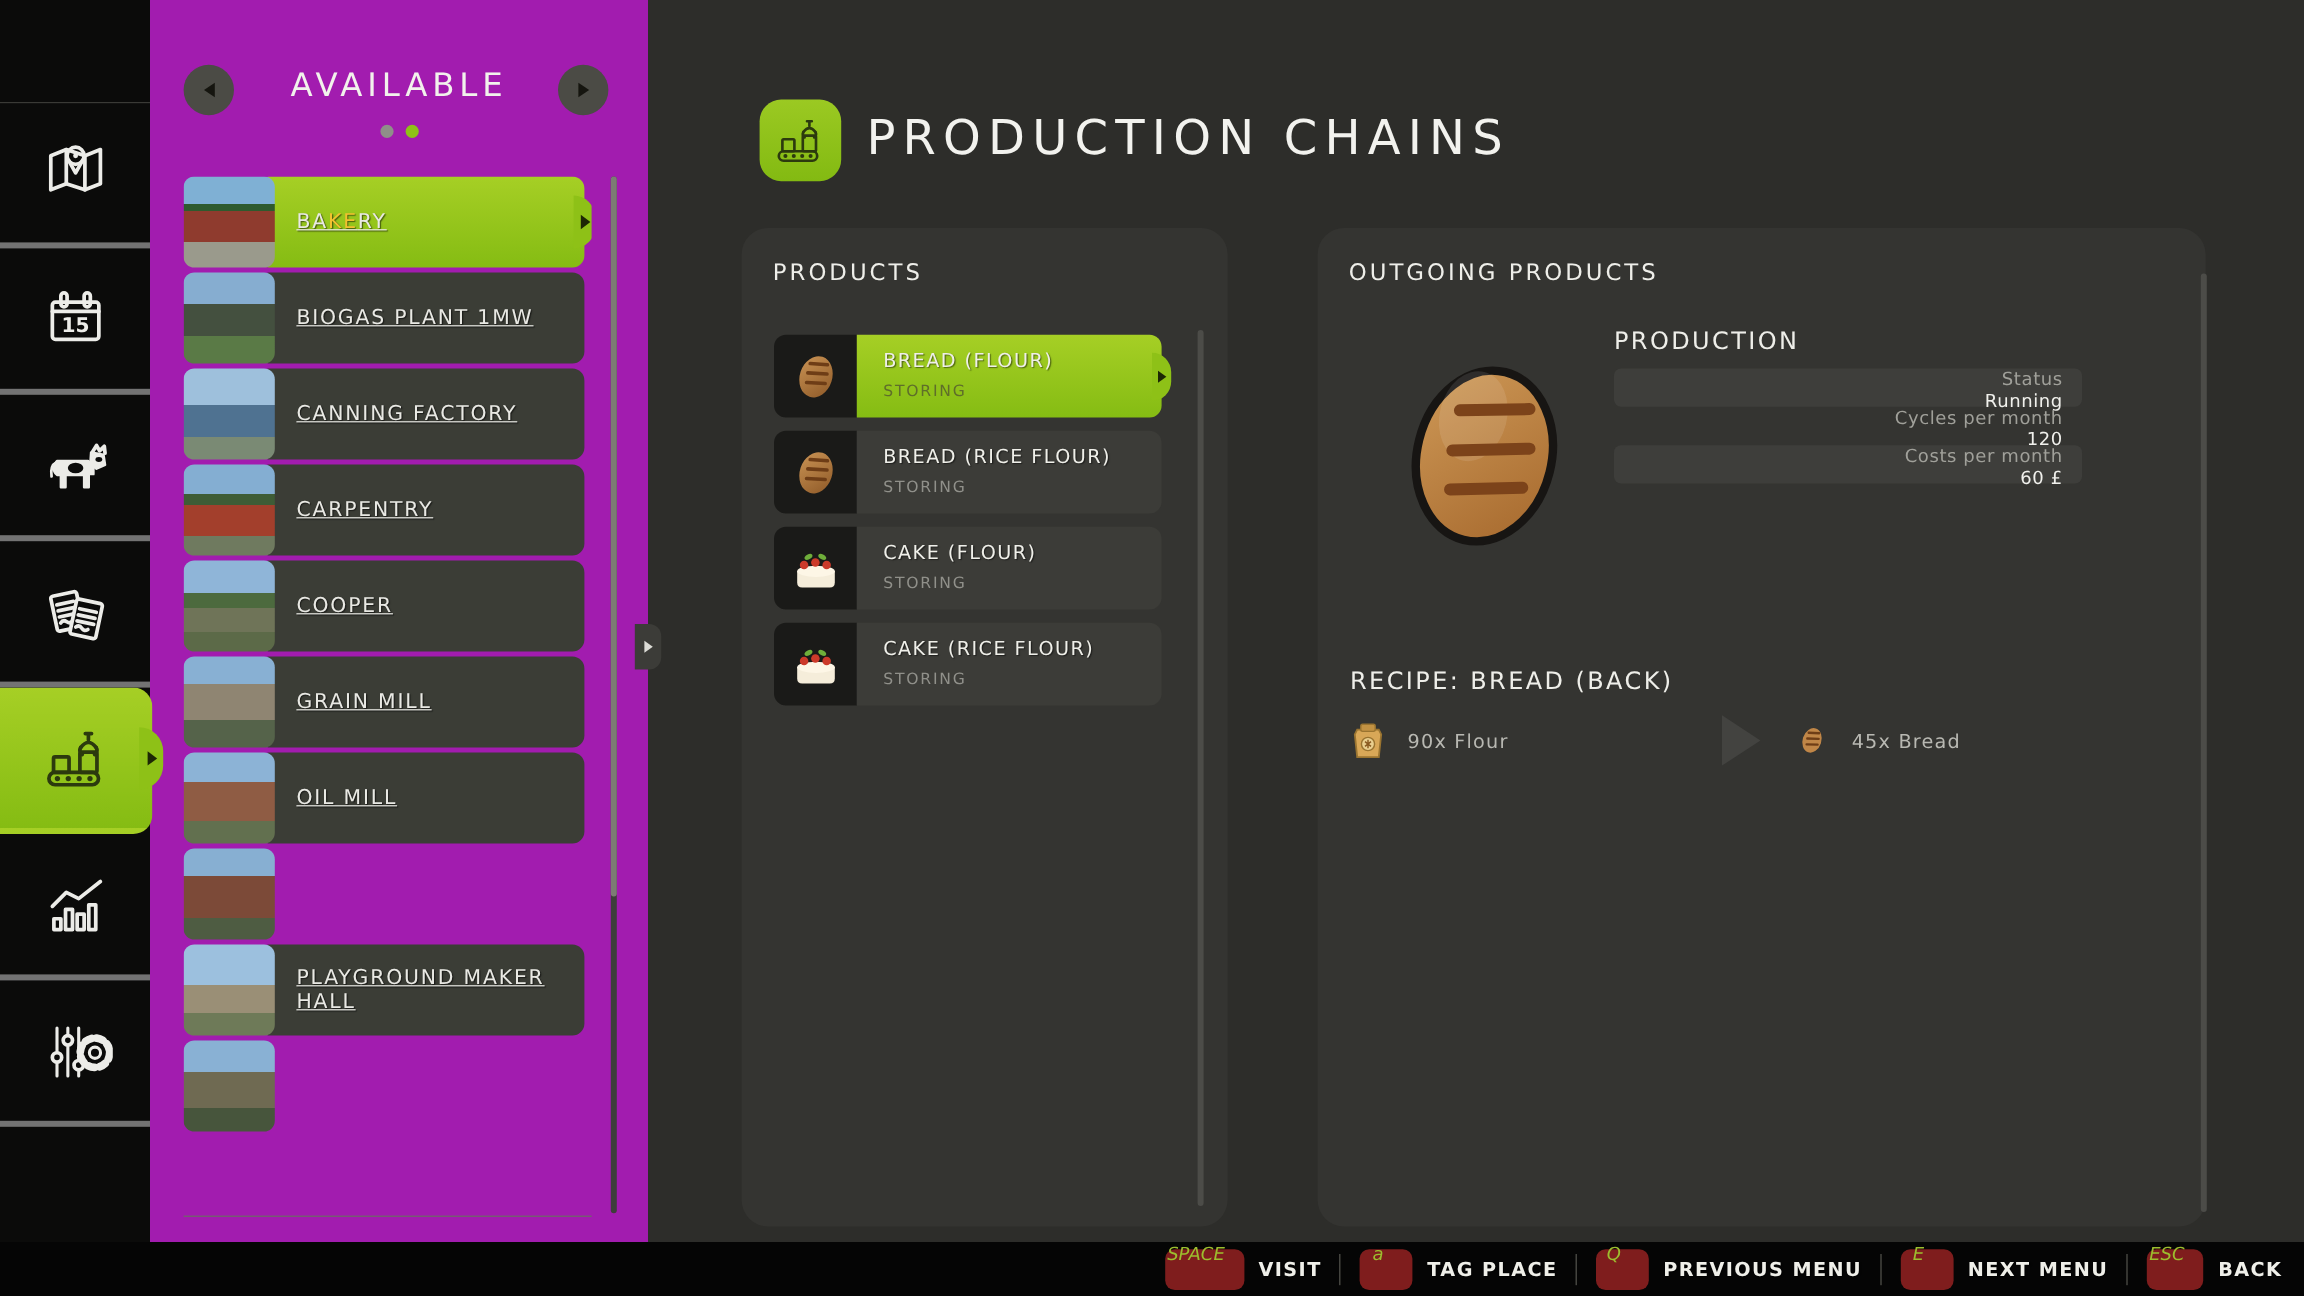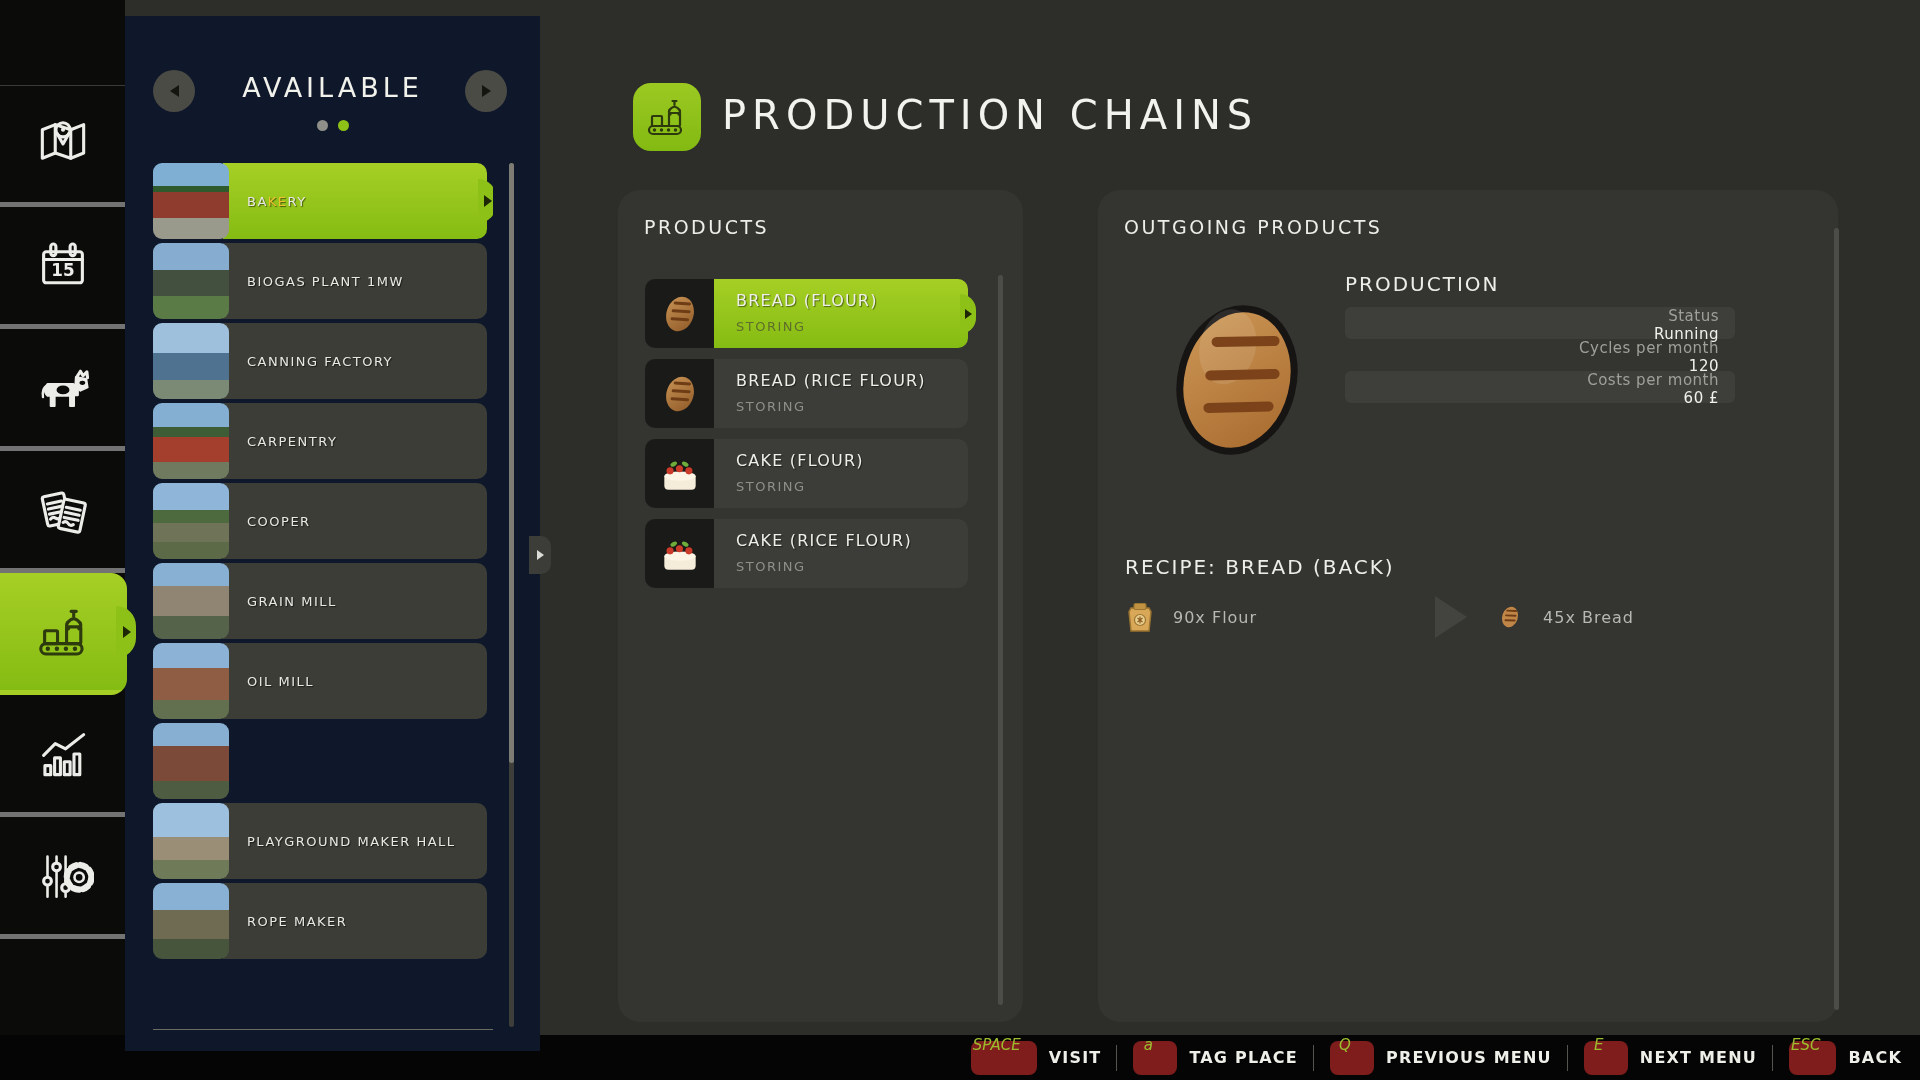--- a/index.html
+++ b/index.html
@@ -18,40 +18,40 @@
                 border-radius:0 16px 16px 0;border-color:transparent;z-index:3;}
   .nav-item.selected svg{stroke:#2c3a0e;}
   .nav-item.selected::before{content:'';position:absolute;right:-9px;top:50%;transform:translateY(-50%);
                 width:20px;height:52px;background:#8ec117;border-radius:0 26px 26px 0;}
   .nav-item.selected .tab-arrow{position:absolute;right:-4px;top:50%;transform:translateY(-50%);
                 width:0;height:0;border-left:8px solid #1d2705;border-top:6px solid transparent;
                 border-bottom:6px solid transparent;z-index:4;}
   .cal-num{font-size:13px;fill:#ecece8;stroke:none;font-family:"DejaVu Sans",sans-serif;font-weight:bold;}
 
   
-  .avail-panel{position:absolute;left:125px;top:0;width:415px;height:1035px;background:#0f172a;z-index:2;margin-top:16px;}
+  .avail-panel{position:absolute;left:125px;top:0;width:415px;height:1035px;background:#a21caf;z-index:2;}
   .circle-btn{position:absolute;top:54px;width:42px;height:42px;border-radius:50%;background:#4b4b45;
               border:none;display:flex;align-items:center;justify-content:center;cursor:pointer;padding:0;}
   .circle-btn.left{left:28px;}
   .circle-btn.right{left:340px;}
   .tri-l{width:0;height:0;border-right:9px solid #15150f;border-top:6px solid transparent;border-bottom:6px solid transparent;}
   .tri-r{width:0;height:0;border-left:9px solid #15150f;border-top:6px solid transparent;border-bottom:6px solid transparent;}
   .avail-title{position:absolute;top:56px;left:0;width:415px;text-align:center;margin:0;
               color:#f2f2ec;font-size:27px;font-weight:normal;letter-spacing:4px;}
   .dots{position:absolute;top:104px;left:0;width:415px;display:flex;justify-content:center;gap:10px;}
   .dot{width:11px;height:11px;border-radius:50%;background:#8f8f89;}
   .dot.active{background:#8ec117;}
 
   .building-list{position:absolute;left:28px;top:147px;width:340px;height:866px;overflow:hidden;
               border-bottom:1px solid #6b6b64;}
   .b-row{display:flex;width:334px;height:76px;margin-bottom:4px;cursor:pointer;}
   .b-thumb{width:76px;height:76px;border-radius:9px;flex:none;z-index:1;}
   .b-label{flex:1;margin-left:-6px;background:#3b3d36;border-radius:0 10px 10px 0;display:flex;
-           align-items:center;padding-left:24px;color:#e9e9e4;font-size:13px;letter-spacing:1.5px;
-           text-shadow:1px 1px 1px rgba(0,0,0,.55);position:relative;}
+           align-items:center;padding-left:24px;color:#e9e9e4;font-size:17px;letter-spacing:1.5px;
+           text-shadow:1px 1px 1px rgba(0,0,0,.55);position:relative;text-decoration:underline;}
   .b-row.selected .b-label{background:linear-gradient(180deg,#a6cf25,#85bc13);}
   .b-row.selected .b-label::after{content:'';position:absolute;right:-9px;top:50%;transform:translateY(-50%);
            width:18px;height:44px;background:#8ec117;border-radius:0 22px 22px 0;}
   .b-row.selected .b-label .row-arrow{position:absolute;right:-5px;top:50%;transform:translateY(-50%);
            width:0;height:0;border-left:8px solid #1d2705;border-top:6px solid transparent;
            border-bottom:6px solid transparent;z-index:2;}
   .b-label .hl{color:#f2c12f;}
 
   
   .thumb-0{background:linear-gradient(180deg,#7fb0d4 0% 30%,#2e5a2e 30% 38%,#8f3b2e 38% 72%,#9a9a8c 72% 100%);}
@@ -314,26 +314,20 @@
           <div class="b-label">
             <span>PLAYGROUND MAKER HALL</span>
             <span class="hl"></span>
             <span></span>
             <span class="row-arrow"></span>
           </div>
         </div>
 
         <div class="b-row">
           <div class="b-thumb thumb-10"></div>
-          <div class="b-label">
-            <span>ROPE MAKER</span>
-            <span class="hl"></span>
-            <span></span>
-            <span class="row-arrow"></span>
-          </div>
         </div>
       </div>
     <div class="list-scroll-track"></div>
     <div class="list-scroll-thumb"></div>
     <div class="expander">
       <span class="tri-r"></span>
     </div>
   </section>
 
   <div class="page-head-icon">

